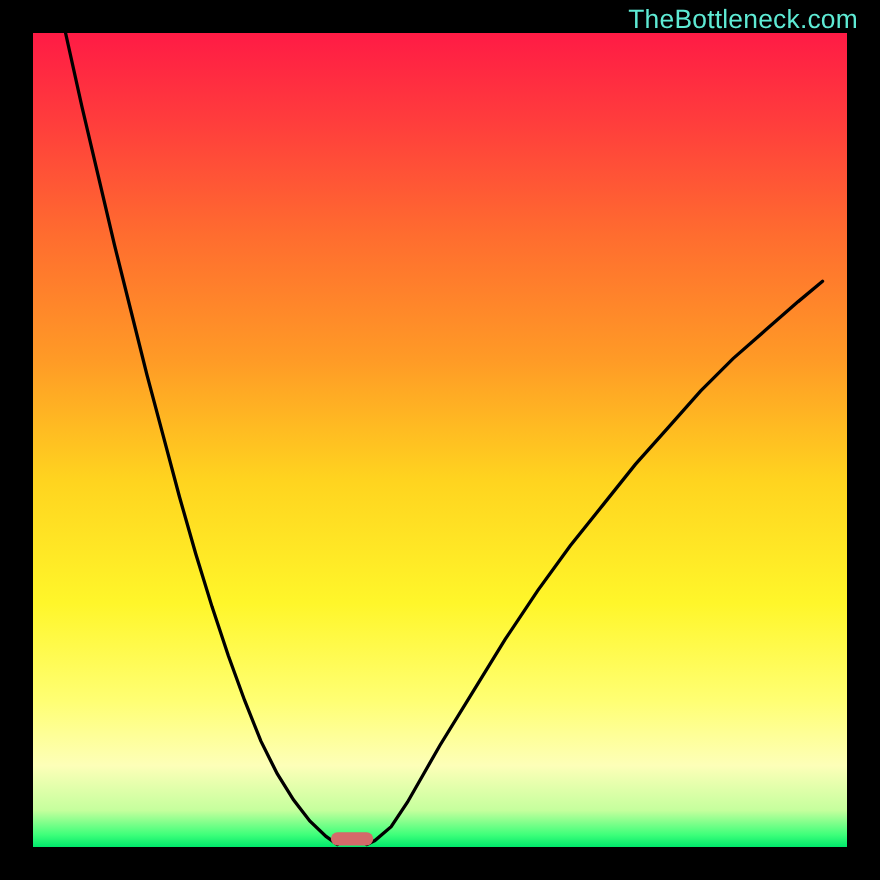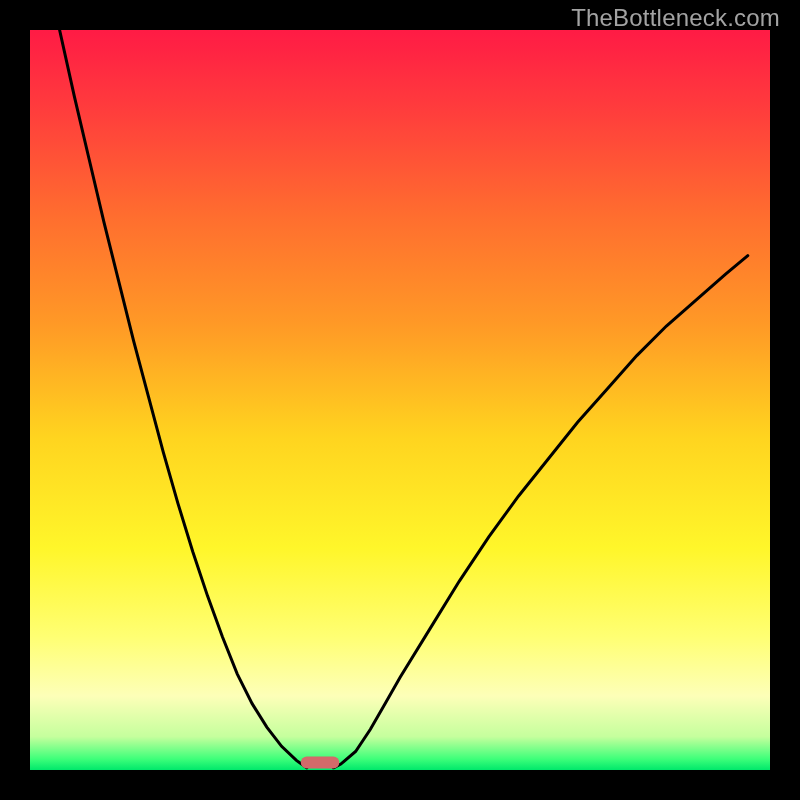--- a/index.html
+++ b/index.html
@@ -14,21 +14,21 @@
   .outer {
     position: relative;
     width: 800px;
     height: 800px;
     background: #000;
   }
   .watermark {
     position: absolute;
     top: 4px;
     right: 20px;
-    color: #a3a3a3;
+    color: #5eead4;
     font-size: 24px;
     font-weight: 500;
     letter-spacing: 0.2px;
     z-index: 5;
   }
   svg.plot {
     position: absolute;
     left: 0;
     top: 0;
     width: 800px;

